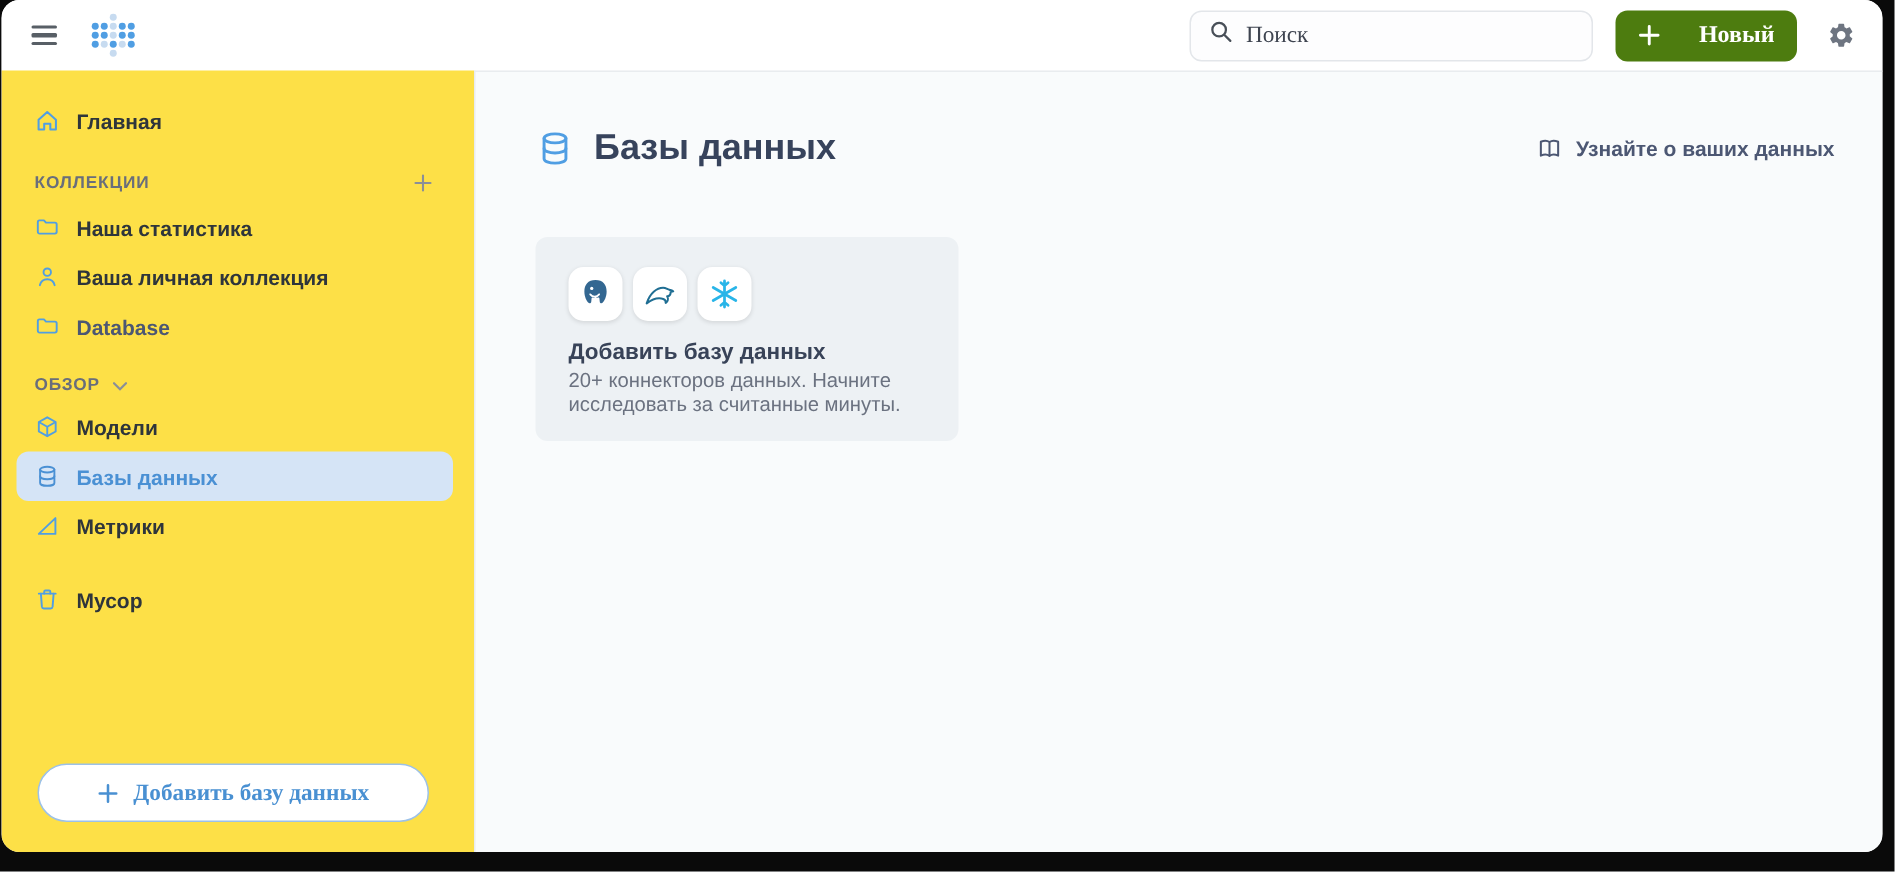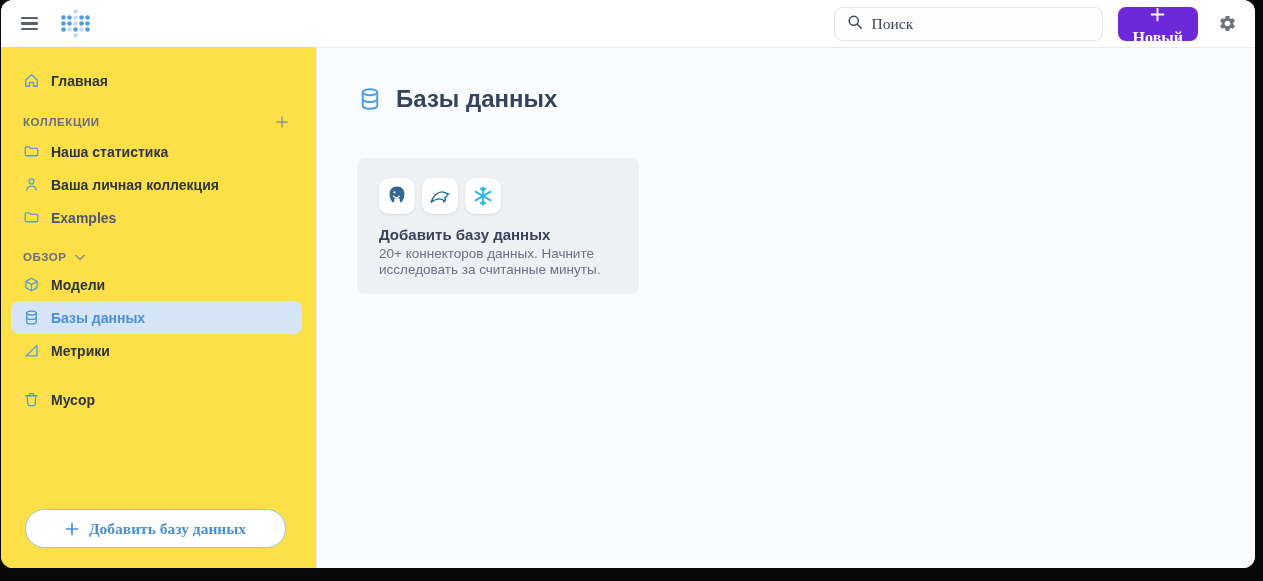--- a/index.html
+++ b/index.html
@@ -13,21 +13,21 @@
     display:flex;flex-direction:column;
   }
   
   .topbar{flex:0 0 47px;display:flex;align-items:center;padding:0 12px 0 20px;background:#fff;}
   .hamburger{width:26px;height:26px;border:none;background:transparent;display:flex;flex-direction:column;justify-content:center;gap:3px;cursor:pointer;padding:0;}
   .hamburger span{display:block;width:17px;height:2.2px;background:#585f66;border-radius:1px;}
   .logo{margin-left:13px;display:flex;align-items:center;}
   .topbar-spacer{flex:1;}
   .searchbox{width:243px;height:32px;border:1px solid #e3e6ea;border-radius:8px;background:#fdfdfe;display:flex;align-items:center;gap:9px;padding:0 12px;cursor:text;}
   .search-placeholder{font-family:"Liberation Serif",serif;font-size:15.5px;color:#3e4450;}
-  .new-btn{margin-left:15px;height:34px;border:none;border-radius:8px;background:#6d28d9;color:#fff;display:flex;align-items:center;gap:7px;padding:0 15px;cursor:pointer;flex-direction:column;}
+  .new-btn{margin-left:15px;height:34px;border:none;border-radius:8px;background:#4d7c0f;color:#fff;display:flex;align-items:center;gap:26px;padding:0 15px;cursor:pointer;}
   .new-btn .lbl{font-family:"Liberation Serif",serif;font-weight:bold;font-size:16px;color:#fff;}
   .gear-btn{margin-left:13px;width:32px;height:32px;border:none;background:transparent;display:flex;align-items:center;justify-content:center;cursor:pointer;}
   
   .body-row{flex:1;display:flex;min-height:0;}
   .sidebar{flex:0 0 315px;background:#fde047;display:flex;flex-direction:column;padding-top:17px;box-sizing:border-box;}
   .nav-item{height:33px;flex:0 0 33px;display:flex;align-items:center;gap:11px;margin:0 14px 0 10px;padding-left:12px;border-radius:8px;font-size:14px;font-weight:bold;color:#2e353b;cursor:pointer;white-space:nowrap;overflow:hidden;}
   .nav-item .ico{display:flex;align-items:center;}
   .nav-item.selected{background:#D5E4F6;color:#4A90D4;}
   .latin{font-weight:700;color:#4C5773;}
   .section-header{display:flex;align-items:center;margin:17px 26px 5px 22px;font-size:11.5px;font-weight:bold;letter-spacing:.05em;color:#696E7B;}
@@ -151,21 +151,21 @@
         </span>
         <span>Ваша личная коллекция</span>
       </div>
 
       <div class="nav-item">
         <span class="ico">
           <svg width="17" height="17" viewBox="0 0 20 20" fill="none" stroke="#509EE3" stroke-width="1.5" stroke-linejoin="round">
             <path d="M2.6 6c0-.8.6-1.4 1.3-1.4h3.5l1.6 1.8h7c.8 0 1.4.6 1.4 1.4v5.8c0 .8-.6 1.4-1.4 1.4H4c-.8 0-1.4-.6-1.4-1.4z"></path>
           </svg>
         </span>
-        <span class="latin">Examples</span>
+        <span class="latin">Database</span>
       </div>
 
 
       <div class="section-header">
         <span>ОБЗОР</span>
         <span style="width:8px;"></span>
         <span style="display:flex;">
           <svg width="10" height="7" viewBox="0 0 10 7" fill="none" stroke="#8a8f98" stroke-width="1.5" stroke-linecap="round">
               <path d="M1 1.5 5 5.5 9 1.5"></path>
             </svg>
@@ -230,20 +230,29 @@
       <div class="content-header">
         <div class="title-wrap">
           <span style="display:flex;">
             <svg width="26" height="26" viewBox="0 0 20 20" fill="none" stroke="#509EE3" stroke-width="1.5" stroke-linecap="round">
               <ellipse cx="10" cy="4.8" rx="5.6" ry="2.3"></ellipse>
               <path d="M4.4 4.8v10.4c0 1.3 2.5 2.3 5.6 2.3s5.6-1 5.6-2.3V4.8"></path>
               <path d="M4.4 10c0 1.3 2.5 2.3 5.6 2.3s5.6-1 5.6-2.3"></path>
             </svg>
           </span>
           <h1 class="page-title" style="margin:0;">Базы данных</h1>
+        </div>
+        <div class="learn-link">
+          <span style="display:flex;">
+            <svg width="18" height="18" viewBox="0 0 20 20" fill="none" stroke="#4C5773" stroke-width="1.5" stroke-linejoin="round">
+              <path d="M10 5.2C8.4 4 5.9 4 3.6 5v10.3c2.3-1 4.8-1 6.4.2 1.6-1.2 4.1-1.2 6.4-.2V5c-2.3-1-4.8-1-6.4.2z"></path>
+              <path d="M10 5.4v10.2"></path>
+            </svg>
+          </span>
+          <span>Узнайте о ваших данных</span>
         </div>
       </div>
 
       <div class="cards">
 
         <div class="card-add">
           <div class="chips">
             <div class="chip">
               <svg width="24" height="24" viewBox="0 0 22 22">
                 <path fill="#336791" d="M11 2.4c-4.6 0-6.8 2.9-6.8 7 0 3.2 1.3 5.7 2.5 7 .6.6 1.6.2 1.7-.7l.2-2c0-.4.4-.7.8-.6.5.1 1 .2 1.6.2s1.1-.1 1.6-.2c.4-.1.8.2.8.6l.2 2c.1.9 1.1 1.3 1.7.7 1.2-1.3 2.5-3.8 2.5-7 0-4.1-2.2-7-6.8-7z"></path>

